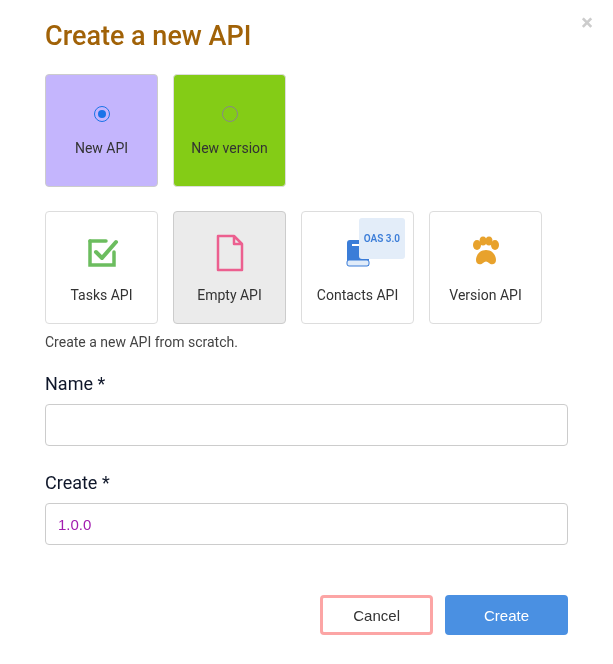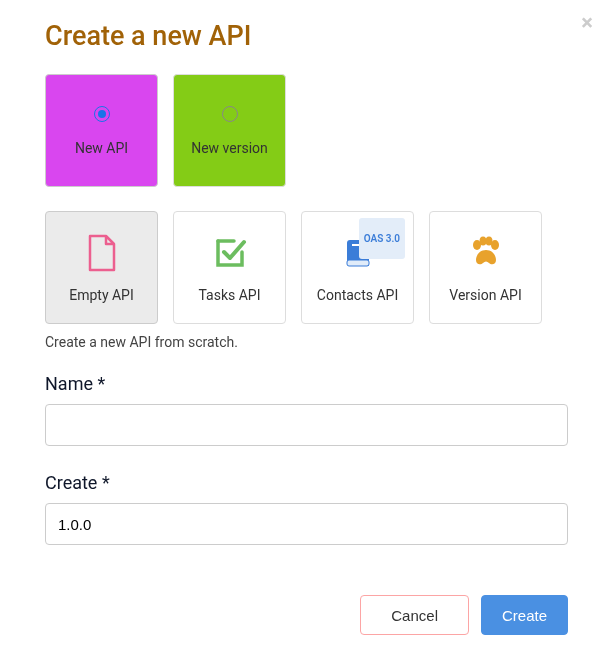--- a/index.html
+++ b/index.html
@@ -1,38 +1,38 @@
 <!DOCTYPE html>
 <html><head>
   <meta charset="utf-8">
   <style>
     * { box-sizing: border-box; margin: 0; padding: 0; }
     body { font-family: -apple-system, BlinkMacSystemFont, "Segoe UI", Roboto, Helvetica, Arial, sans-serif; background: #fff; color: #333; width: 613px; height: 664px; padding: 20px 45px 20px 45px; position: relative; }
     .close-x { position: absolute; top: 12px; right: 20px; color: #ccc; font-size: 22px; font-weight: bold; cursor: pointer; line-height: 1; }
     h1 { font-size: 27px; font-weight: 500; color: #a16207; margin-bottom: 22px; }
     .type-row { display: flex; gap: 15px; margin-bottom: 24px; }
     .type-card { width: 113px; height: 113px; border: 1px solid #ddd; border-radius: 4px; background: #84cc16; display: flex; flex-direction: column; align-items: center; justify-content: center; cursor: pointer; }
-    .type-card.selected { background: #d946ef; border-color: #ccc; }
+    .type-card.selected { background: #c4b5fd; border-color: #ccc; }
     .radio-outer { width: 16px; height: 16px; border: 1.5px solid #888; border-radius: 50%; display: flex; align-items: center; justify-content: center; margin-bottom: 18px; }
     .type-card.selected .radio-outer { border-color: #1a73e8; }
     .radio-inner { width: 8px; height: 8px; border-radius: 50%; background: #1a73e8; display: none; }
     .type-card.selected .radio-inner { display: block; }
     .type-label { font-size: 14px; color: #333; }
     .template-row { display: flex; gap: 15px; margin-bottom: 10px; }
     .template-card { width: 113px; height: 113px; border: 1px solid #ddd; border-radius: 4px; background: #fff; display: flex; flex-direction: column; align-items: center; justify-content: center; cursor: pointer; position: relative; }
     .template-card.selected { background: #ebebeb; border-color: #ccc; }
     .template-icon { height: 40px; display: flex; align-items: center; justify-content: center; margin-bottom: 14px; }
     .template-label { font-size: 14px; color: #333; }
     .badge { position: absolute; top: 6px; right: 8px; font-size: 10px; font-weight: 600; color: #3b7dd8; background: #e3edf9; padding: 15px 5px; border-radius: 3px; }
     .description { font-size: 14px; color: #444; margin-bottom: 23px; }
     .field-label { font-size: 18px; color: #0f172a; display: block; margin-bottom: 10px; }
-    .text-input { width: 100%; height: 42px; border: 1px solid #ccc; border-radius: 4px; padding: 0 12px; font-size: 15px; color: #000000; margin-bottom: 26px; }
+    .text-input { width: 100%; height: 42px; border: 1px solid #ccc; border-radius: 4px; padding: 0 12px; font-size: 15px; color: #a21caf; margin-bottom: 26px; }
     .footer { display: flex; justify-content: flex-end; gap: 12px; margin-top: 24px; }
-    .btn { height: 40px; padding: 0 30px; font-size: 15px; border-radius: 4px; cursor: pointer; border: 1px solid #fca5a5; background: #fff; color: #333; }
-    .btn-primary { background: #4a90e2; border-color: #4a90e2; color: #fff; padding: 0 20px; }
+    .btn { height: 40px; padding: 0 30px; font-size: 15px; border-radius: 4px; cursor: pointer; border: 3px solid #fca5a5; background: #fff; color: #333; }
+    .btn-primary { background: #4a90e2; border-color: #4a90e2; color: #fff; padding: 0 36px; }
   </style>
 </head>
 <body>
 
 
 
 <span class="close-x">×</span>
 
 <h1>Create a new API</h1>
 
@@ -43,37 +43,37 @@
       </span>
     <span class="type-label">New API</span>
   </div>
   <div class="type-card">
     <span class="radio-outer"></span>
     <span class="type-label">New version</span>
   </div>
 </div>
 
 <div class="template-row">
-  <div class="template-card selected">
-    <span class="template-icon">
-      <svg width="32" height="38" viewBox="0 0 32 38">
-          <path d="M4 2 L20 2 L28 10 L28 36 L4 36 Z M20 2 L20 10 L28 10" fill="none" stroke="#ec5f8f" stroke-width="2.5" stroke-linejoin="round"></path>
-        </svg>
-    </span>
-    <span class="template-label">Empty API</span>
-  </div>
   <div class="template-card">
     <span class="template-icon">
       <svg width="36" height="36" viewBox="0 0 36 36">
           <path d="M6 6 L6 30 L30 30 L30 17" fill="none" stroke="#6cbd5f" stroke-width="3.5" stroke-linecap="round"></path>
           <path d="M6 6 L22 6" fill="none" stroke="#6cbd5f" stroke-width="3.5" stroke-linecap="round"></path>
           <path d="M12 17 L18 23 L32 7" fill="none" stroke="#6cbd5f" stroke-width="4" stroke-linecap="round" stroke-linejoin="round"></path>
         </svg>
     </span>
     <span class="template-label">Tasks API</span>
+  </div>
+  <div class="template-card selected">
+    <span class="template-icon">
+      <svg width="32" height="38" viewBox="0 0 32 38">
+          <path d="M4 2 L20 2 L28 10 L28 36 L4 36 Z M20 2 L20 10 L28 10" fill="none" stroke="#ec5f8f" stroke-width="2.5" stroke-linejoin="round"></path>
+        </svg>
+    </span>
+    <span class="template-label">Empty API</span>
   </div>
   <div class="template-card">
     <span class="badge">OAS 3.0</span>
     <span class="template-icon">
       <svg width="30" height="34" viewBox="0 0 30 34">
           <path d="M7 4 C5 4 4 5 4 7 L4 27 C4 29 5 30 7 30 L26 30 L26 4 Z" fill="#3b7dd8"></path>
           <rect x="4" y="24" width="22" height="6" rx="2" fill="#fff" opacity="0.85"></rect>
           <rect x="4" y="24" width="22" height="6" rx="2" fill="none" stroke="#3b7dd8" stroke-width="1"></rect>
           <line x1="9" y1="9" x2="21" y2="9" stroke="#fff" stroke-width="2"></line>
         </svg>

